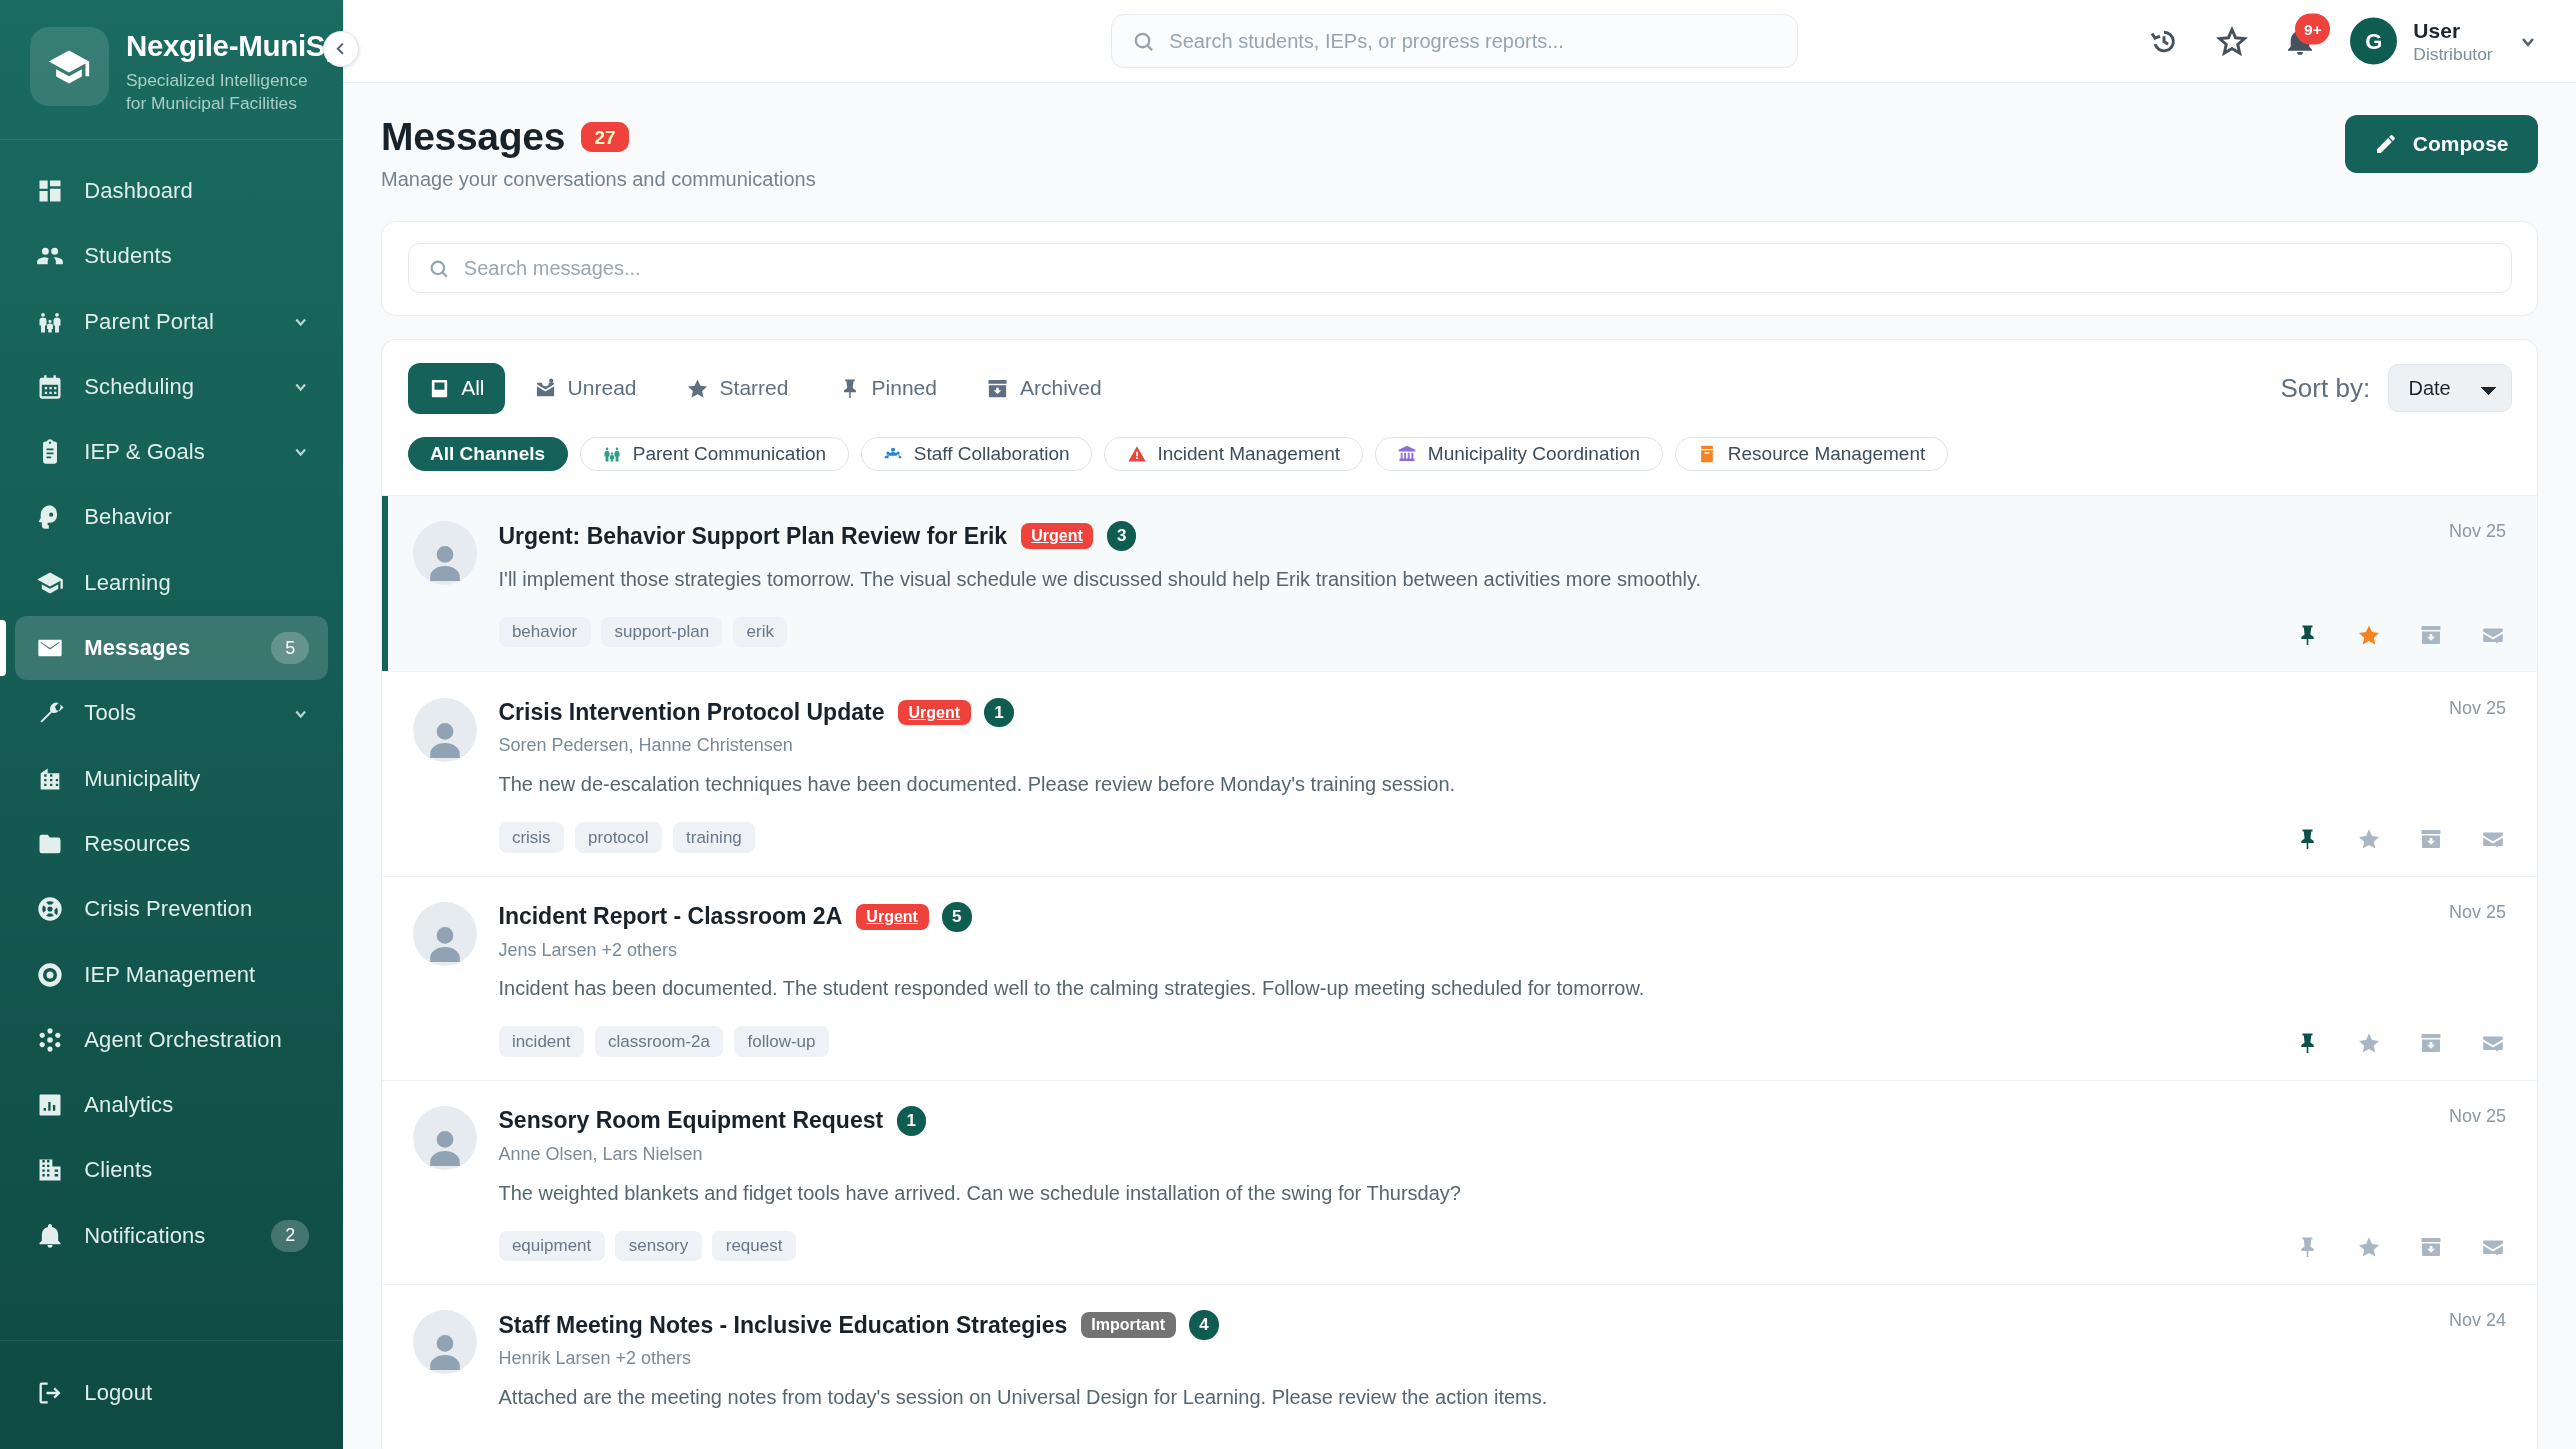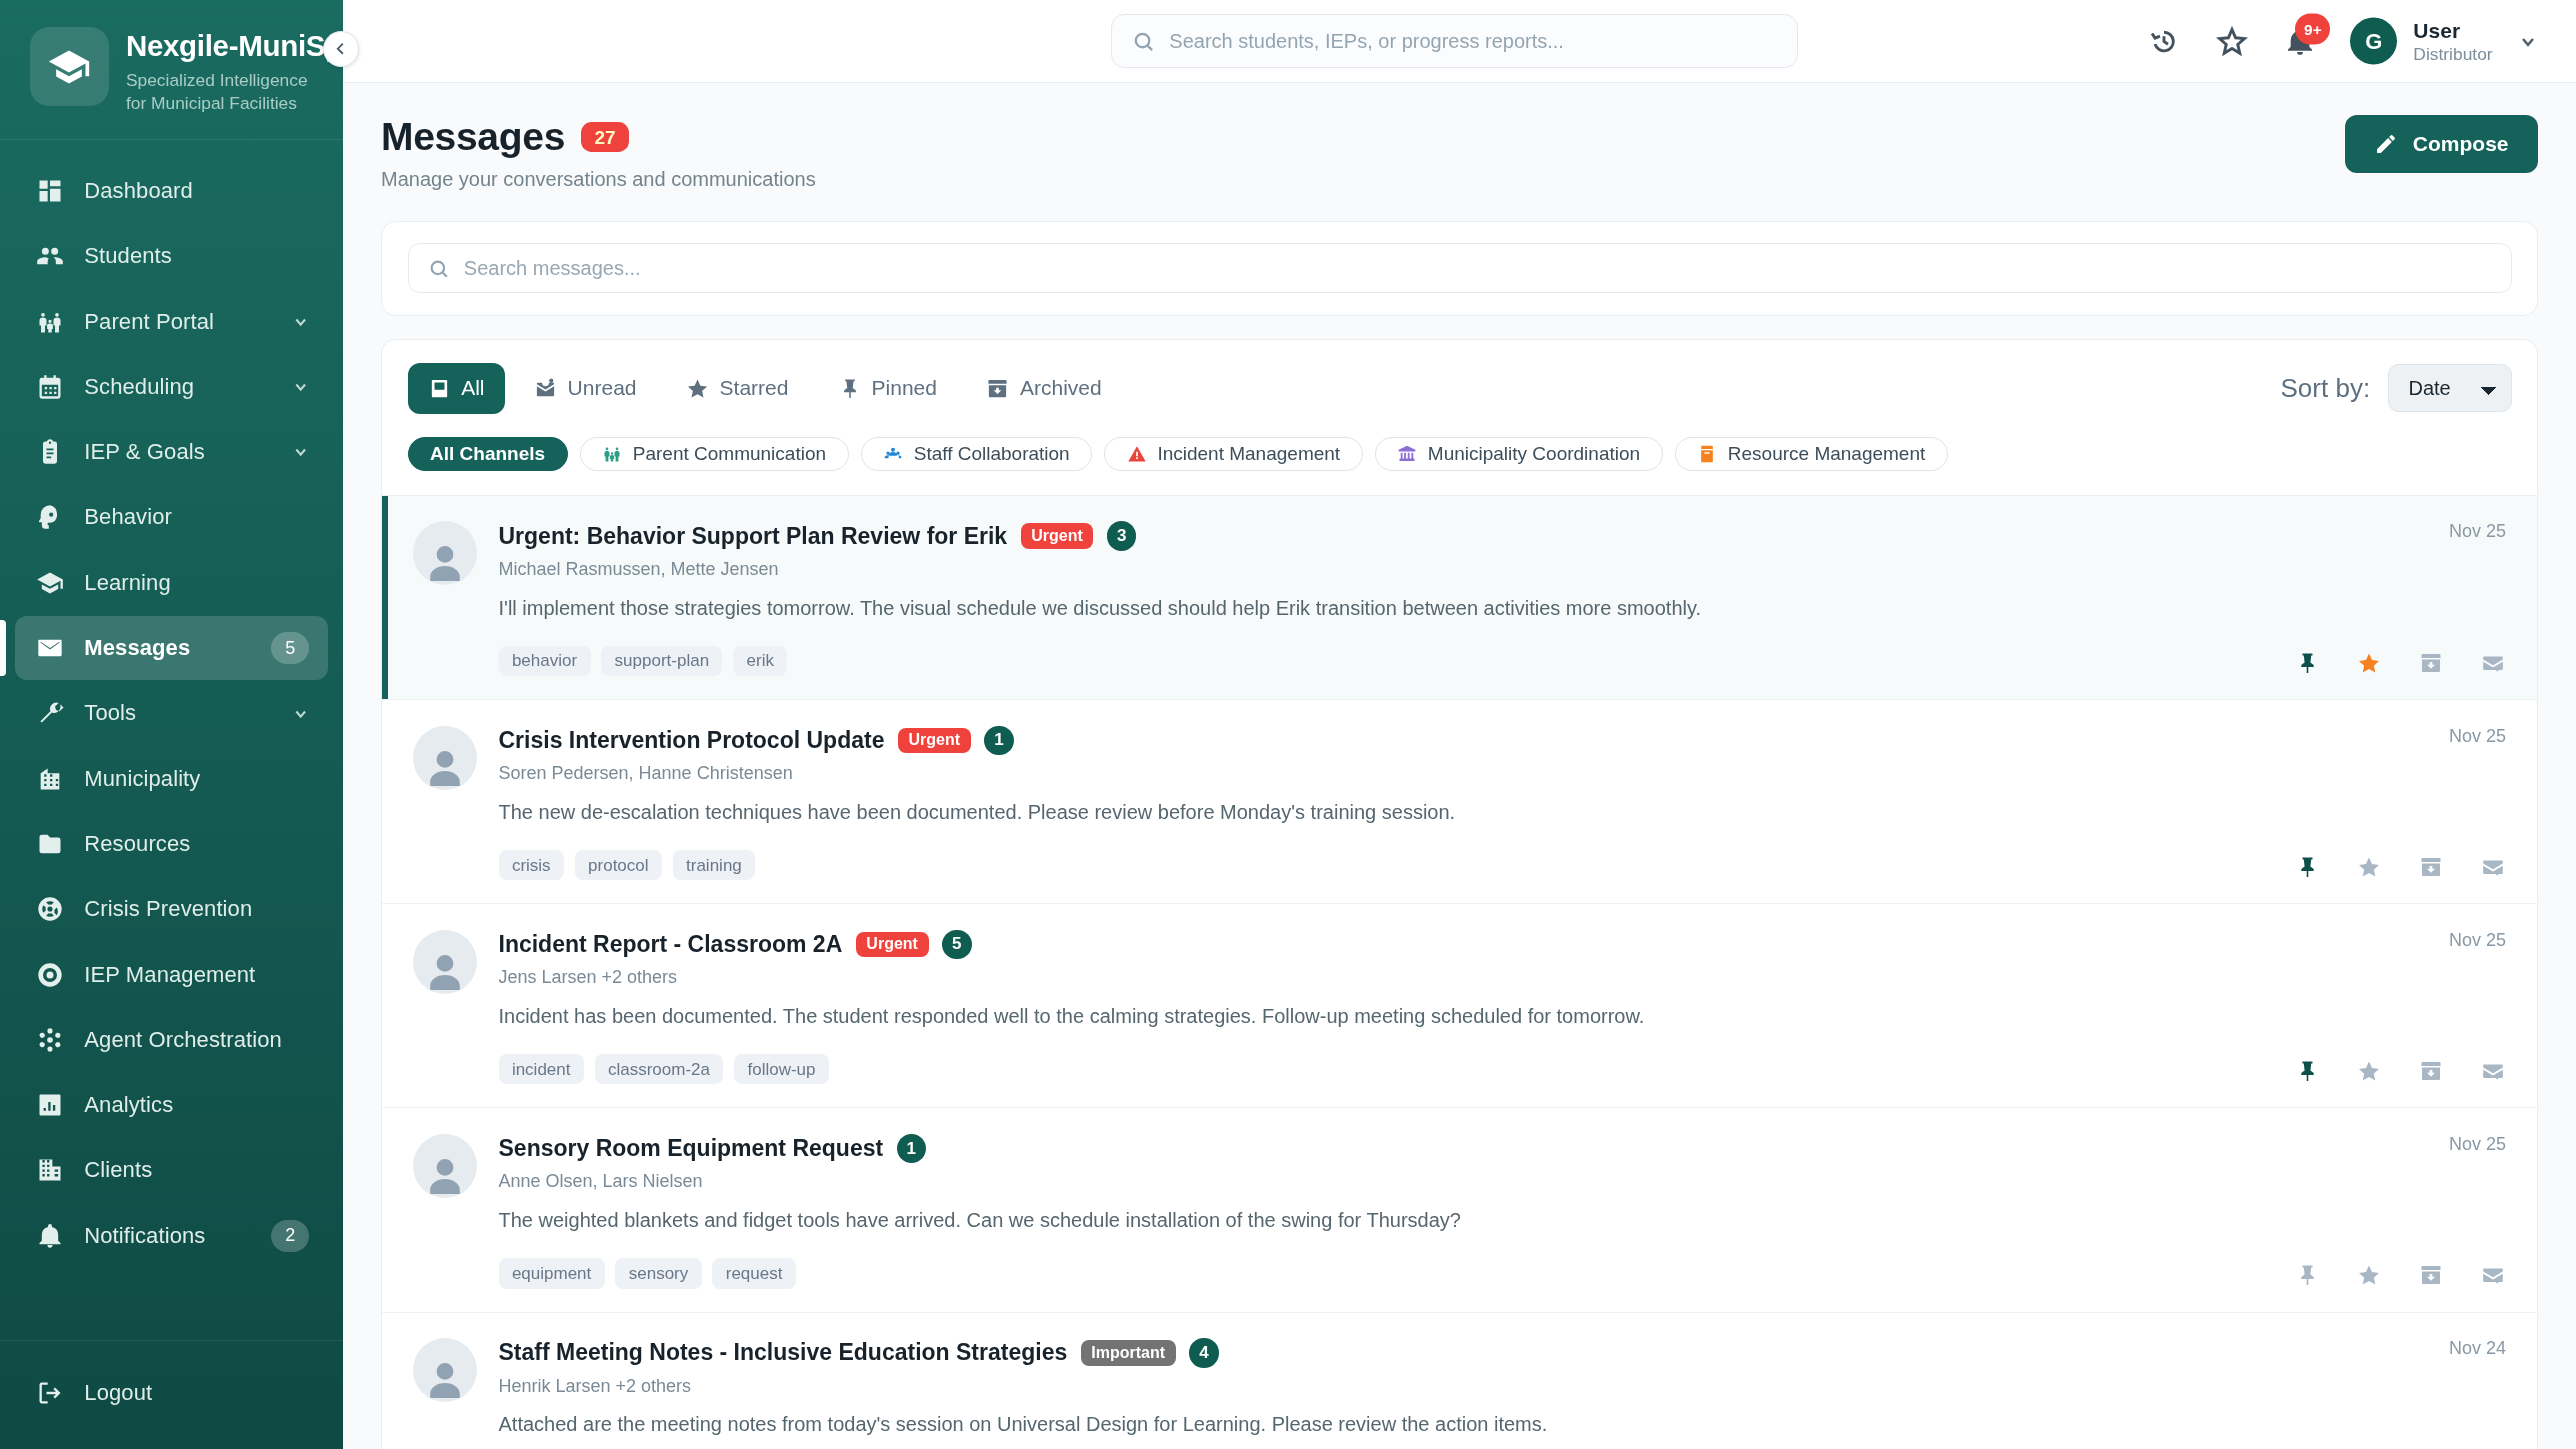--- a/index.html
+++ b/index.html
@@ -106,21 +106,21 @@
   .row:last-child{border-bottom:none;}
   .row.unread{background:#f7fafa;}
   .row.unread::before{content:"";position:absolute;left:0;top:0;bottom:0;width:6px;background:#14625a;}
   .rav{width:64px;height:64px;flex:0 0 64px;border-radius:50%;background:#e6ebf0;margin-right:21.5px;
        display:flex;align-items:flex-end;justify-content:center;overflow:hidden;}
   .rav svg{width:48px;height:48px;fill:#91a2b3;}
   .rbody{flex:1;min-width:0;}
   .rline1{display:flex;align-items:center;gap:13.4px;}
   .rsubj{font-size:23px;font-weight:bold;color:#18222b;white-space:nowrap;}
   .pri{color:#fff;font-size:16px;font-weight:bold;border-radius:8px;padding:4.7px 10.7px;line-height:1;}
-  .pri.urgent{background:#f0423c;}
+  .pri.urgent{background:#f0423c;text-decoration:underline;}
   .pri.important{background:#737373;}
   .cnt{background:#0f5c51;color:#fff;font-size:17px;font-weight:bold;min-width:29.5px;height:29.5px;border-radius:14.8px;
        display:flex;align-items:center;justify-content:center;padding:0 8px;}
   .rpart{font-size:18px;color:#7a8a96;margin-top:8px;}
   .rprev{font-size:20px;color:#55666f;margin-top:14.8px;line-height:1.35;}
   .tags{display:flex;gap:10.7px;margin-top:24px;}
   .tag{background:#eef1f5;color:#68788a;font-size:17px;border-radius:8px;padding:6.7px 13.4px;line-height:1;}
   .rright{flex:0 0 auto;display:flex;flex-direction:column;align-items:flex-end;justify-content:space-between;margin-left:27px;min-height:127px;}
   .rdate{font-size:18px;color:#8a99a5;white-space:nowrap;}
   .racts{display:flex;align-items:center;gap:35px;}
@@ -479,21 +479,20 @@
               <svg viewBox="0 0 24 24" class="">
                 <path d="M12 4.5a4.2 4.2 0 1 1-4.2 4.2A4.2 4.2 0 0 1 12 4.5zm0 10c4.1 0 7.4 2.4 7.4 5.4V22H4.6v-2.1c0-3 3.3-5.4 7.4-5.4z"></path>
               </svg>
             </div>
             <div class="rbody">
               <div class="rline1">
                 <span class="rsubj">Urgent: Behavior Support Plan Review for Erik</span>
                 <span class="pri urgent">Urgent</span>
                 <span class="cnt">3</span>
               </div>
-              <div class="rpart">Michael Rasmussen, Mette Jensen</div>
               <div class="rprev">I'll implement those strategies tomorrow. The visual schedule we discussed should help Erik transition between activities more smoothly.</div>
               <div class="tags">
                 <span class="tag">behavior</span>
                 <span class="tag">support-plan</span>
                 <span class="tag">erik</span>
               </div>
             </div>
             <div class="rright">
               <span class="rdate">Nov 25</span>
               <div class="racts">

